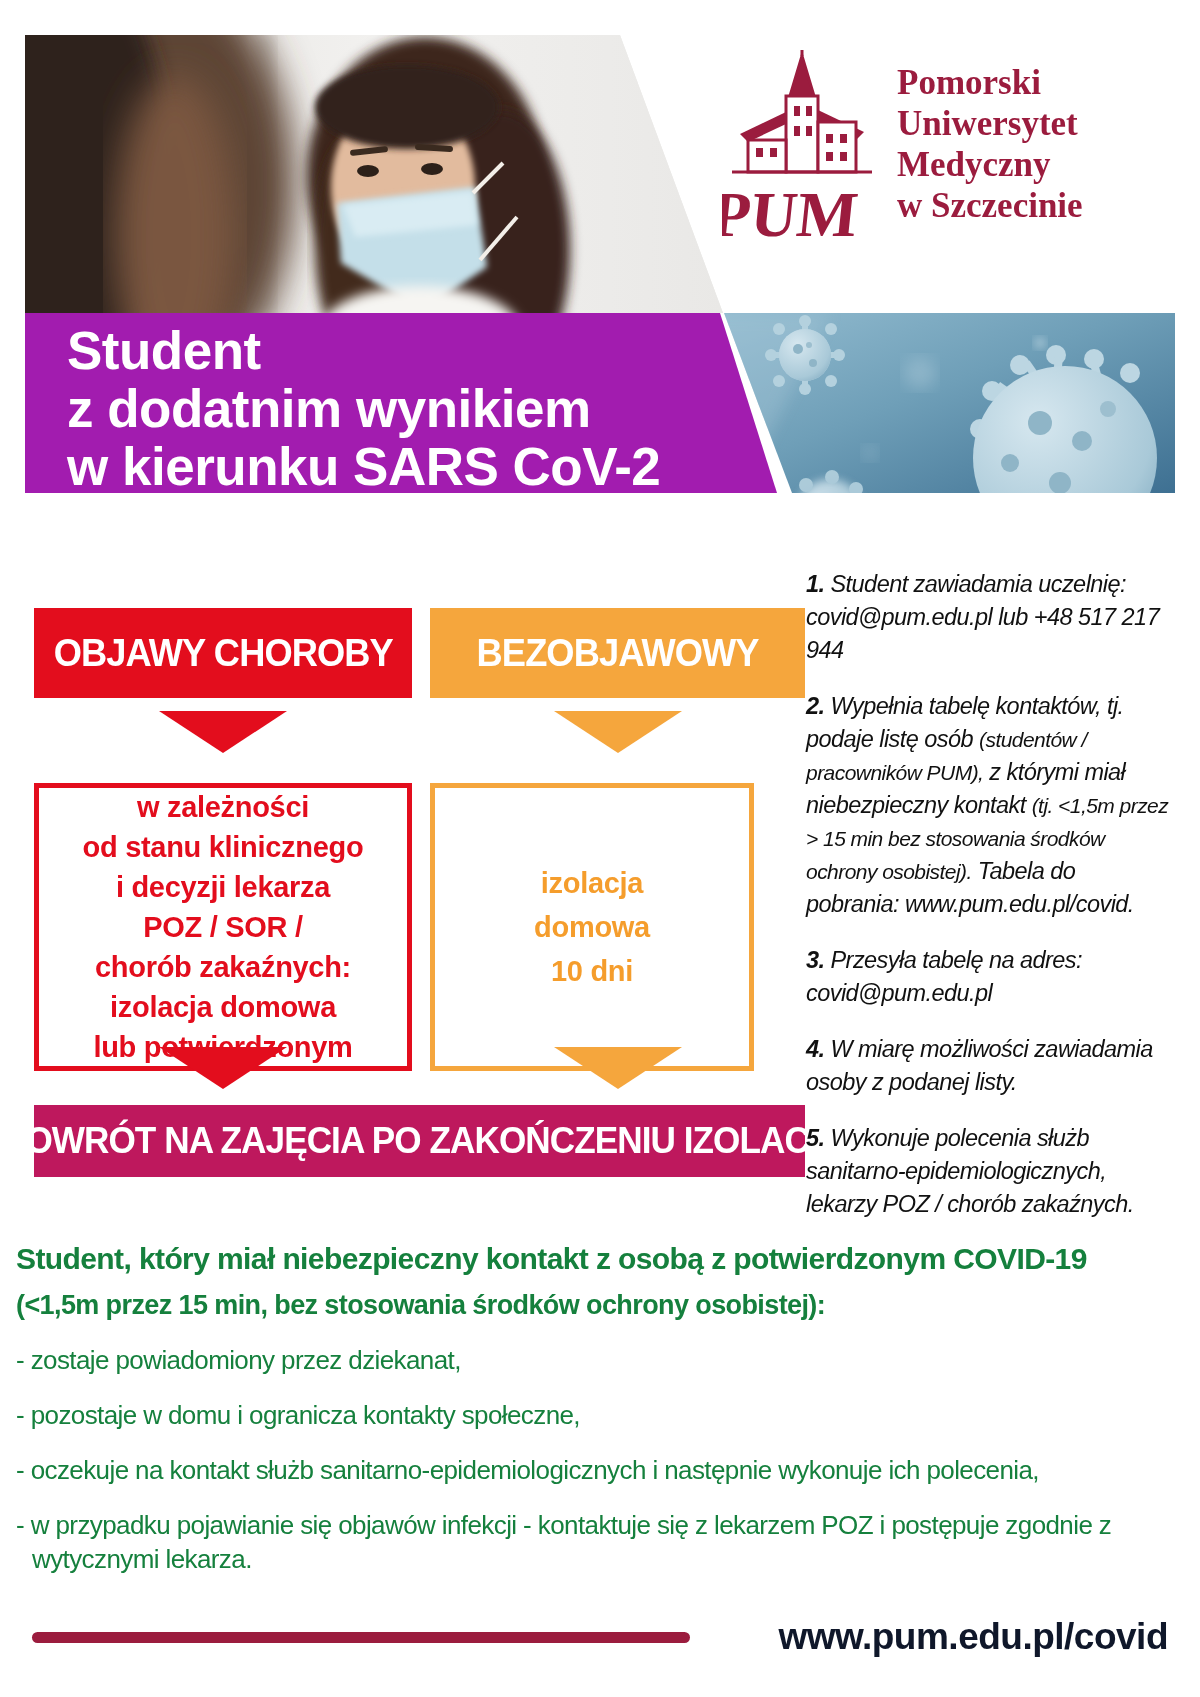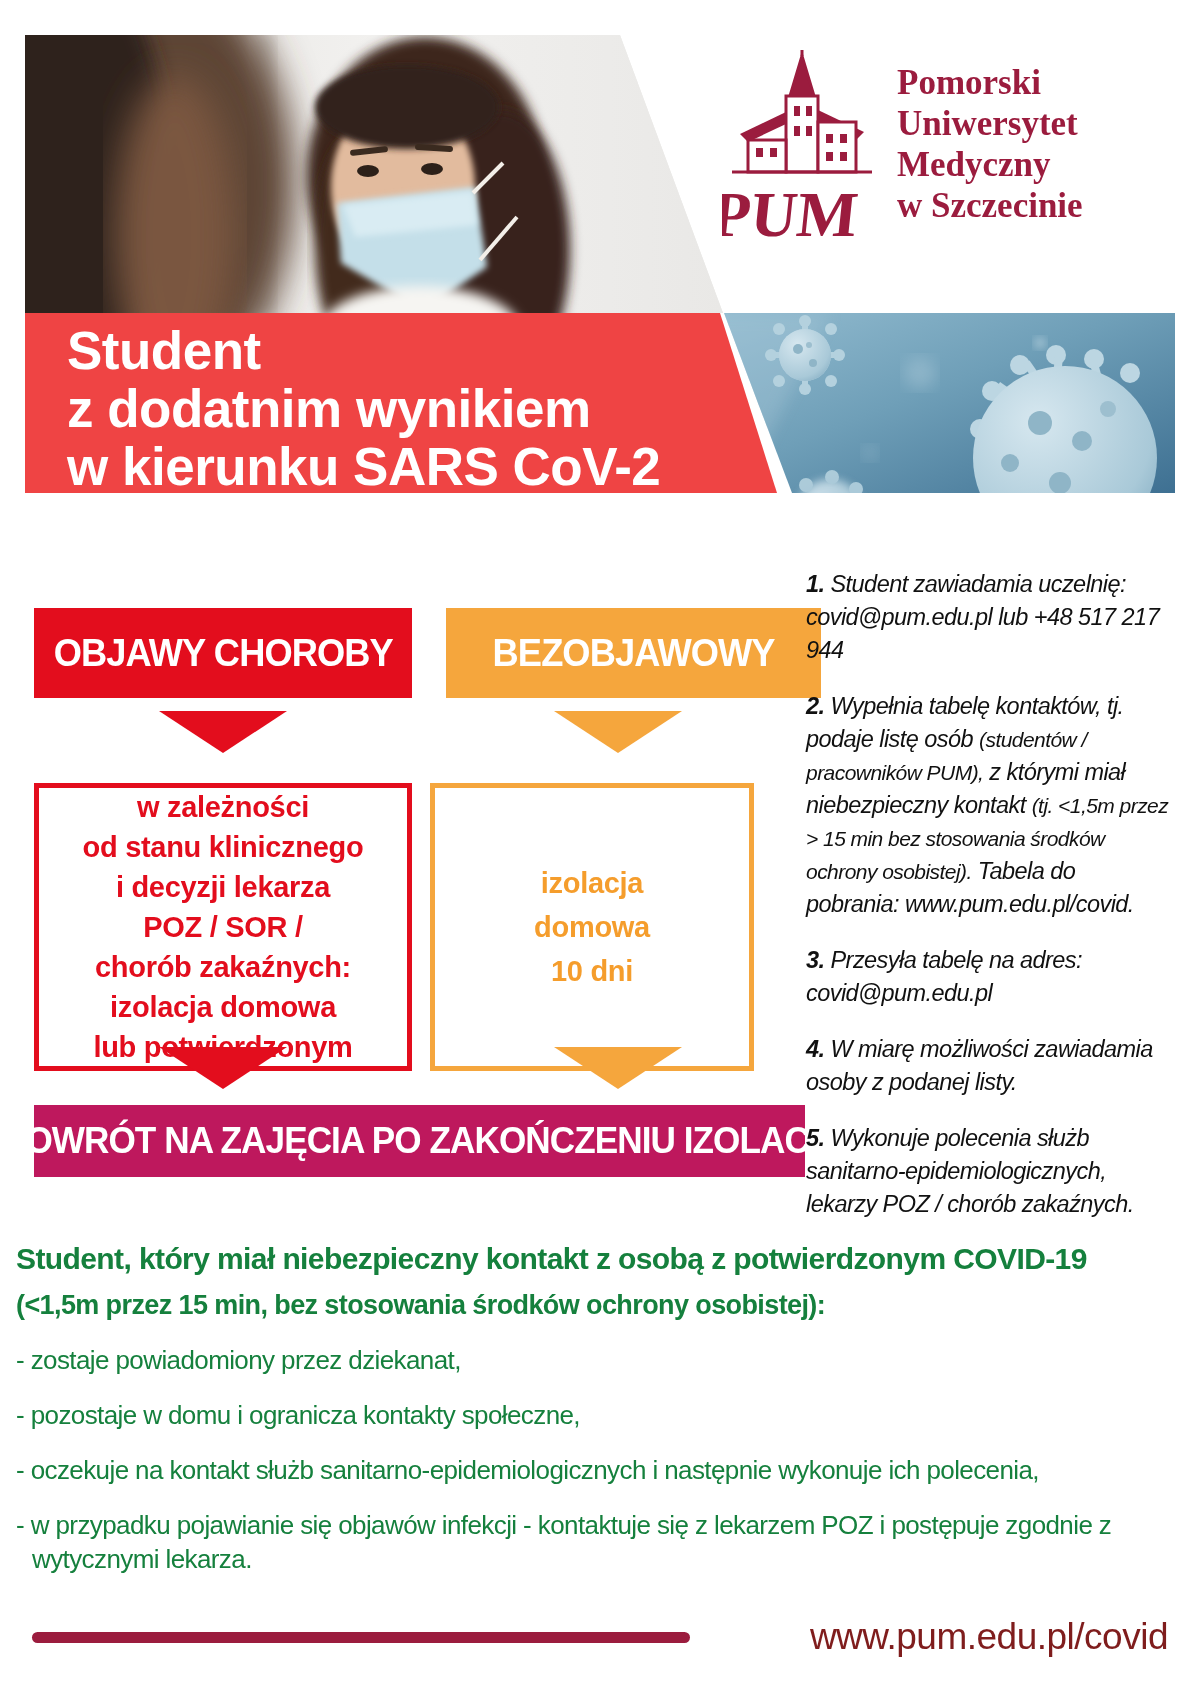--- a/index.html
+++ b/index.html
@@ -18,37 +18,37 @@
   .logo-block{position:absolute;left:712px;top:48px;width:460px;height:210px;}
   .logo-castle{position:absolute;left:10px;top:2px;width:160px;height:200px;}
   .logo-name{
     position:absolute;left:185px;top:14px;
     font-family:"Liberation Serif",serif;font-weight:700;color:#9b1c3e;
     font-size:35px;line-height:41px;
   }
   
   .banner{
     position:absolute;left:25px;top:313px;width:760px;height:180px;
-    background:#ef4444;
+    background:#a21caf;
     clip-path:polygon(0 0,695px 0,752px 100%,0 100%);
   }
   .banner-text{padding:9px 0 0 42px;color:#ffffff;font-weight:700;font-size:53px;line-height:58px;letter-spacing:-0.5px;}
   .virus{
     position:absolute;left:710px;top:313px;width:465px;height:180px;
     clip-path:polygon(14px 0,100% 0,100% 100%,82px 100%);
   }
   .virus svg{display:block;width:465px;height:180px;}
   
   .hdr-box{
     position:absolute;height:90px;display:flex;align-items:center;justify-content:center;
     color:#fff;font-weight:700;font-size:39px;letter-spacing:-1px;
   }
   .hdr-box span{transform:scaleX(0.93);white-space:nowrap;}
   .hdr-red{left:34px;top:608px;width:378px;background:#e30d1d;}
-  .hdr-orange{left:446px;top:608px;width:375px;background:#f5a63d;}
+  .hdr-orange{left:430px;top:608px;width:375px;background:#f5a63d;}
   .arr{position:absolute;width:0;height:0;border-left:64px solid transparent;border-right:64px solid transparent;}
   .arr-red{border-top:42px solid #e30d1d;}
   .arr-orange{border-top:42px solid #f5a63d;}
   .a1{left:159px;top:711px;}
   .a2{left:554px;top:711px;}
   .a3{left:159px;top:1047px;}
   .a4{left:554px;top:1047px;}
   .out-box{position:absolute;top:783px;height:288px;background:#fff;box-sizing:border-box;
     display:flex;flex-direction:column;align-items:center;justify-content:center;}
   .out-red{left:34px;width:378px;border:5px solid #e30d1d;}
@@ -68,21 +68,21 @@
   .step-main{font-weight:400;}
   .step-sm{font-weight:400;font-size:21px;}
   
   .contact{position:absolute;left:16px;top:1242px;width:1142px;color:#15803d;}
   .contact-heading{font-weight:700;font-size:30px;letter-spacing:-0.6px;margin-bottom:14px;}
   .contact-subheading{font-weight:700;font-size:27px;letter-spacing:-0.6px;margin-bottom:22px;margin-top:7px;}
   .bullet{font-weight:400;font-size:26px;line-height:34px;letter-spacing:-0.6px;margin-bottom:21px;
     padding-left:16px;text-indent:-16px;}
   
   .footer-rule{position:absolute;left:32px;top:1632px;width:658px;height:11px;border-radius:6px;background:#9b1c3e;}
-  .footer-url{position:absolute;right:32px;top:1616px;color:#7f1d1d;font-weight:400;font-size:37px;letter-spacing:-0.5px;}
+  .footer-url{position:absolute;right:32px;top:1616px;color:#0f172a;font-weight:700;font-size:37px;letter-spacing:-0.5px;}
 </style>
 </head>
 <body>
 
 <div class="page">
 
   <div class="photo">
     <svg viewBox="0 0 700 278" preserveAspectRatio="none">
       <defs>
         <filter id="b18">

